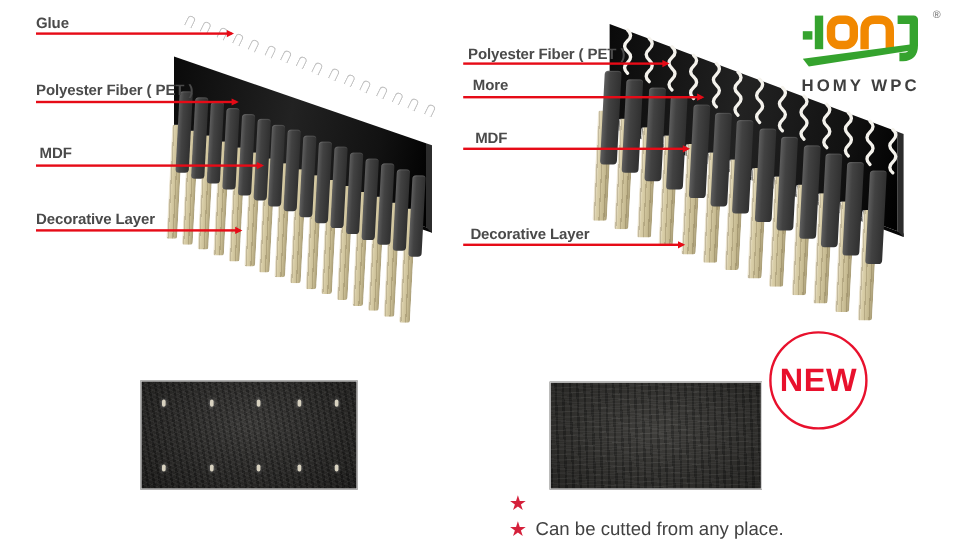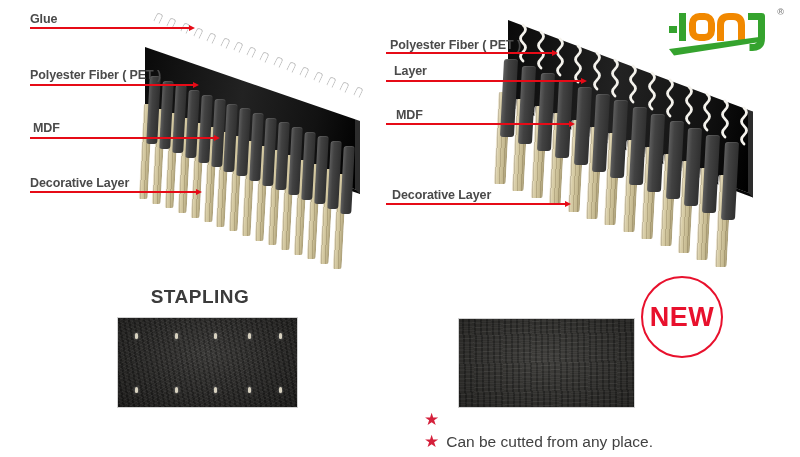--- a/index.html
+++ b/index.html
@@ -227,21 +227,20 @@
       </svg>
       <svg width="12" height="42" viewBox="0 0 12 42" class="glue-line" style="left: 719.4px; top: 98.9px;">
         <path d="M6 2 q5 4.5 0 9 t0 9 t0 9 t0 9" fill="none" stroke="#f4f2ec" stroke-width="2.8" stroke-linecap="round"></path>
       </svg>
       <svg width="12" height="42" viewBox="0 0 12 42" class="glue-line" style="left: 737.8px; top: 105.8px;">
         <path d="M6 2 q5 4.5 0 9 t0 9 t0 9 t0 9" fill="none" stroke="#f4f2ec" stroke-width="2.8" stroke-linecap="round"></path>
       </svg>
     </div>
 
   <div class="layer" id="content-layer">
-    <div class="heading" style="left:110px;top:286px;width:180px;">STAPLING</div>
 
     <div class="texture" id="texture-stapling">
         <div class="staple-dot" style="position: absolute; left: 17px; top: 15px;"></div>
         <div class="staple-dot" style="position: absolute; left: 57px; top: 15px;"></div>
         <div class="staple-dot" style="position: absolute; left: 96px; top: 15px;"></div>
         <div class="staple-dot" style="position: absolute; left: 130px; top: 15px;"></div>
         <div class="staple-dot" style="position: absolute; left: 161px; top: 15px;"></div>
         <div class="staple-dot" style="position: absolute; left: 17px; top: 69px;"></div>
         <div class="staple-dot" style="position: absolute; left: 57px; top: 69px;"></div>
         <div class="staple-dot" style="position: absolute; left: 96px; top: 69px;"></div>
@@ -277,21 +276,21 @@
     <div class="label" style="left:30px;top:176px;">
       <div>Decorative Layer</div>
       <div class="line" style="left:0;top:15px;width:170px;"></div>
     </div>
 
     <div class="label" style="left:390px;top:38px;">
       <div>Polyester Fiber ( PET )</div>
       <div class="line" style="left:-4px;top:14px;width:170px;"></div>
     </div>
     <div class="label" style="left:394px;top:64px;">
-      <div>Layer</div>
+      <div>More</div>
       <div class="line" style="left:-8px;top:16px;width:199px;"></div>
     </div>
     <div class="label" style="left:396px;top:108px;">
       <div>MDF</div>
       <div class="line" style="left:-10px;top:15px;width:187px;"></div>
     </div>
     <div class="label" style="left:392px;top:188px;">
       <div>Decorative Layer</div>
       <div class="line" style="left:-6px;top:15px;width:183px;"></div>
     </div>
@@ -305,16 +304,17 @@
     <div class="logo">
       <span class="reg">®</span>
       <svg width="112" height="48" viewBox="0 0 112 48" role="img" aria-label="HOMY">
         <rect x="1" y="17" width="8" height="7" fill="#35a32e"></rect>
         <rect x="11" y="4" width="7" height="28" fill="#35a32e"></rect>
         <rect x="24.5" y="7.5" width="19" height="21" rx="7" fill="none" stroke="#f18800" stroke-width="7"></rect>
         <path d="M52.5 32 V16 Q52.5 7.5 61 7.5 H65 Q73.5 7.5 73.5 16 V32" fill="none" stroke="#f18800" stroke-width="7" stroke-linejoin="round"></path>
         <path d="M80 7.5 H93.5 V29 Q93.5 38.5 84.5 38.5 H81.5" fill="none" stroke="#35a32e" stroke-width="7" stroke-linejoin="round"></path>
         <path d="M1 40 L95 27.5 L95 32.5 L6 46.5 Z" fill="#35a32e"></path>
       </svg>
+      <div class="logo-subtitle">HOMY WPC</div>
     </div>
   </div>
 
 </div>
 
 </body></html>

